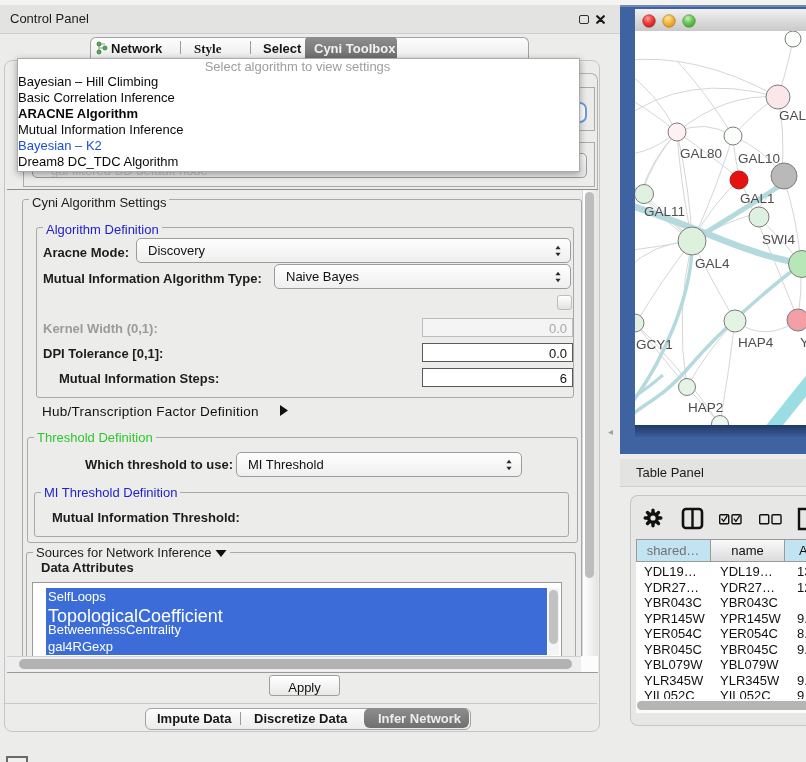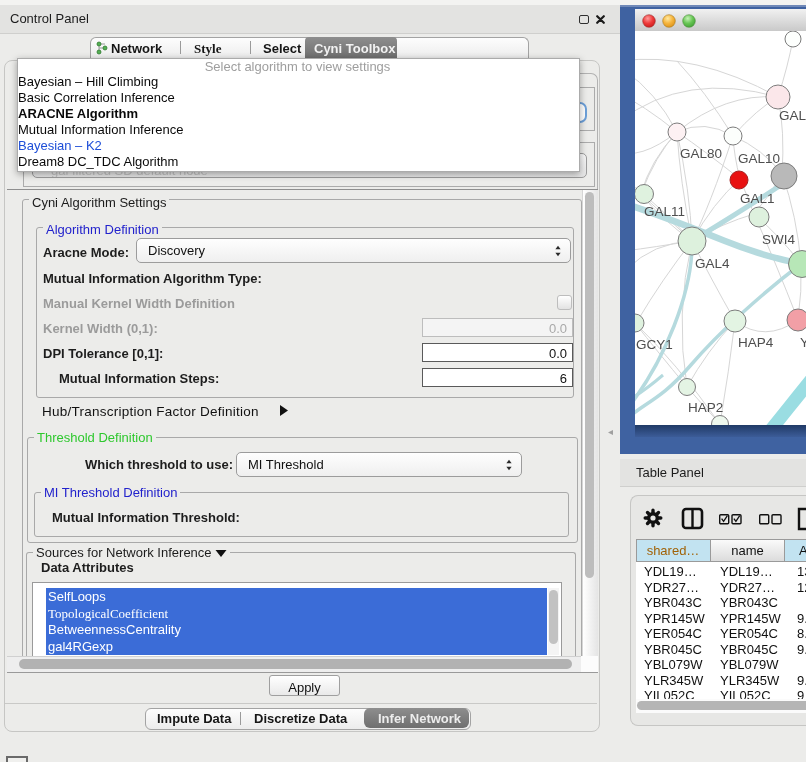--- a/index.html
+++ b/index.html
@@ -83,22 +83,28 @@
     <div class="lbl" style="left:36px;top:55px;">Aracne Mode:</div>
     <div class="combo" style="left:129px;top:48px;width:433px;height:23px;">
       <span class="ctext">Discovery</span>
       <svg class="carrows" viewBox="0 0 9 16">
           <path d="M4.5 2 L7.5 6 L1.5 6 Z" fill="#2a2a2a"></path>
           <path d="M4.5 14 L7.5 10 L1.5 10 Z" fill="#2a2a2a"></path>
         </svg>
     </div>
 
     <div class="lbl" style="left:36px;top:81px;">Mutual Information Algorithm Type:</div>
-
-    <div class="lbl" style="left:36px;top:106px;color:#9b9b9b;">Manual Kernel Width Definition</div>
+    <div class="combo" style="left:267px;top:74px;width:295px;height:23px;">
+      <span class="ctext">Naive Bayes</span>
+      <svg class="carrows" viewBox="0 0 9 16">
+          <path d="M4.5 2 L7.5 6 L1.5 6 Z" fill="#2a2a2a"></path>
+          <path d="M4.5 14 L7.5 10 L1.5 10 Z" fill="#2a2a2a"></path>
+        </svg>
+    </div>
+
     <div class="abs" style="left:550px;top:105px;width:13px;height:13px;background:linear-gradient(#ffffff,#e2e2e2);border:1px solid #bdbdbd;border-radius:3px;"></div>
 
     <div class="lbl" style="left:36px;top:131px;color:#9b9b9b;">Kernel Width (0,1):</div>
     <div class="field" style="left:415px;top:128px;width:149px;height:17px;border-color:#bdbdbd;background:#f4f4f4;">
         <span style="color:#a9a9a9;">0.0</span>
       </div>
 
     <div class="lbl" style="left:36px;top:156px;">DPI Tolerance [0,1]:</div>
     <div class="field" style="left:415px;top:153px;width:149px;height:17px;">
         <span>0.0</span>
@@ -134,21 +140,21 @@
     <div class="grp" style="left:19px;top:362px;width:548px;height:130px;border-bottom:none;"></div>
     <div class="gtitle" style="left:26px;top:355px;color:#1c1c1c;">Sources for Network Inference <svg width="12" height="9" viewBox="0 0 12 9" style="vertical-align:middle;">
           <path d="M0.5 1 L11.5 1 L6 8 Z" fill="#111"></path>
         </svg></div>
 
     <div class="lbl" style="left:34px;top:370px;">Data Attributes</div>
 
     <div class="abs" style="left:25px;top:392px;width:528px;height:75px;background:#ffffff;border:1px solid #9a9a9a;overflow:hidden;">
       <div class="abs" style="left:13px;top:5px;width:501px;height:67px;background:#3b6cd7;"></div>
       <div class="abs" style="left:15px;top:6px;font-size:13px;color:#fff;text-align:center;">SelfLoops</div>
-      <div class="abs" style="left:15px;top:22.5px;font-size:13px;color:#fff;font-family:Liberation Serif, serif;">TopologicalCoefficient</div>
+      <div class="abs" style="left:15px;top:22.5px;font-size:18px;color:#fff;">TopologicalCoefficient</div>
       <div class="abs" style="left:15px;top:39px;font-size:13px;color:#fff;">BetweennessCentrality</div>
       <div class="abs" style="left:15px;top:55.5px;font-size:13px;color:#fff;">gal4RGexp</div>
 
       <div class="abs" style="left:515px;top:5px;width:11px;height:67px;background:#f4f4f4;"></div>
       <div class="abs" style="left:516px;top:7px;width:9px;height:54px;background:#c2c2c2;border-radius:5px;"></div>
     </div>
 
     <div class="abs" style="left:0px;top:466px;width:574px;height:16px;background:#eeeeee;border-top:1px solid #d0d0d0;"></div>
     <div class="abs" style="left:12px;top:469px;width:553px;height:10px;background:#b2b2b2;border-radius:6px;"></div>
 
@@ -317,21 +323,21 @@
     </svg>
     <svg style="position:absolute;left:166px;top:11px;" width="18" height="24" viewBox="0 0 18 24">
       <path d="M2 2 L12 2 L16 7 L16 22 L2 22 Z" fill="none" stroke="#111" stroke-width="2.4"></path>
     </svg>
 
     <div class="abs" style="left:5px;top:43px;width:171px;height:174px;background:#fff;overflow:hidden;">
 
       <div class="abs" style="left:0;top:0;width:74px;height:23px;background:#c2e3f1;border:1px solid #9a9a9a;border-right:none;box-sizing:border-box;"></div>
       <div class="abs" style="left:74px;top:0;width:75px;height:23px;background:linear-gradient(#fafafa,#dcdcdc);border:1px solid #9a9a9a;box-sizing:border-box;"></div>
       <div class="abs" style="left:149px;top:0;width:22px;height:23px;background:#c2e3f1;border-top:1px solid #9a9a9a;border-bottom:1px solid #9a9a9a;box-sizing:border-box;"></div>
-      <div class="abs" style="left:0;top:4px;width:74px;text-align:center;font-size:13px;color:#a16207;">shared…</div>
+      <div class="abs" style="left:0;top:4px;width:74px;text-align:center;font-size:13px;color:#737373;">shared…</div>
       <div class="abs" style="left:74px;top:4px;width:75px;text-align:center;font-size:13px;color:#111;">name</div>
       <div class="abs" style="left:163px;top:4px;font-size:13px;color:#111;">Av</div>
 
       <div class="abs" style="left:8px;top:25px;font-size:13px;line-height:15.5px;color:#111;">YDL19…<br>YDR27…<br>YBR043C<br>YPR145W<br>YER054C<br>YBR045C<br>YBL079W<br>YLR345W<br>YIL052C</div>
       <div class="abs" style="left:84px;top:25px;font-size:13px;line-height:15.5px;color:#111;">YDL19…<br>YDR27…<br>YBR043C<br>YPR145W<br>YER054C<br>YBR045C<br>YBL079W<br>YLR345W<br>YIL052C</div>
       <div class="abs" style="left:161px;top:25px;font-size:13px;line-height:15.5px;color:#111;">13<br>12<br>&nbsp;<br>9.<br>8.<br>9.<br>&nbsp;<br>9.<br>9</div>
 
       <div class="abs" style="left:0;top:160px;width:171px;height:14px;background:#fbfbfb;"></div>
       <div class="abs" style="left:1px;top:162px;width:170px;height:9px;background:#b5b5b5;border-radius:6px 0 0 6px;"></div>
     </div>

